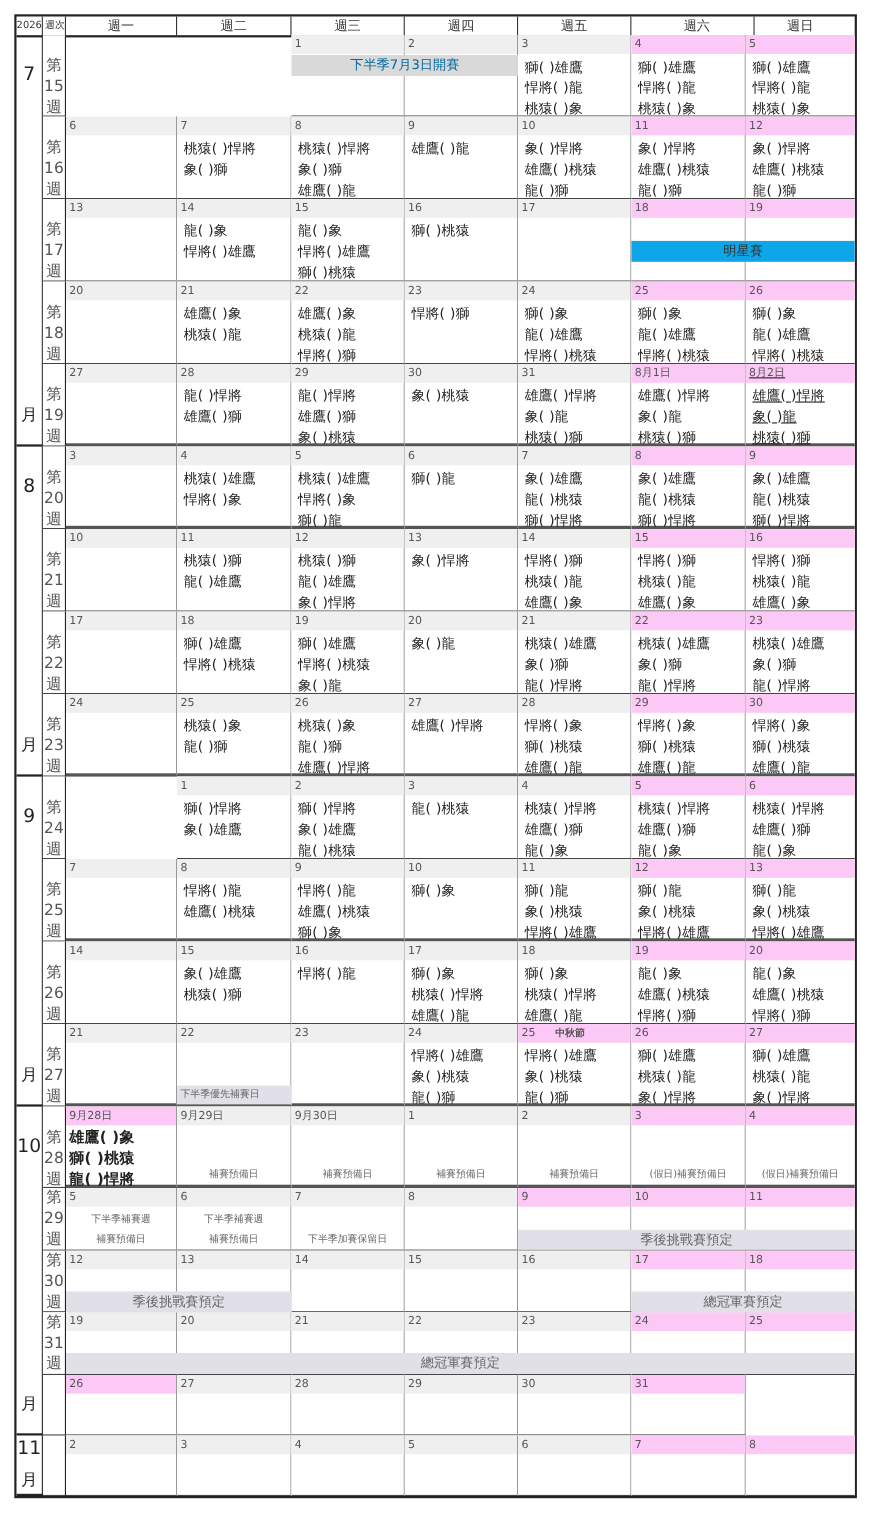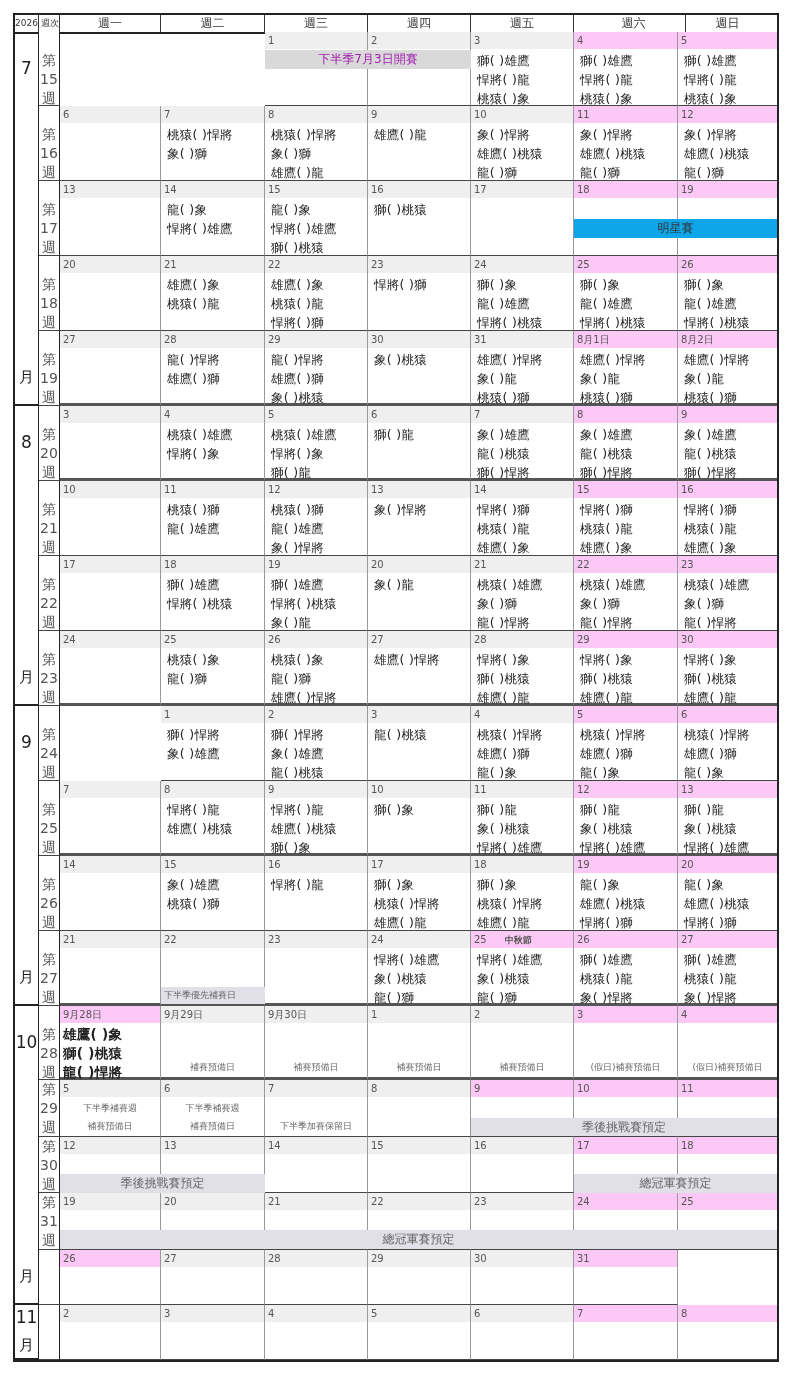--- a/index.html
+++ b/index.html
@@ -24,21 +24,21 @@
   .cell.lastcol { border-right: none; }
   .daybar { height: 17px; background: #efefef; font-size: 10px; color: #555;
             padding-left: 3px; line-height: 17px; white-space: nowrap; }
   .daybar.pink { background: #fcc8f6; }
   .daybar .holiday { margin-left: 18px; font-size: 9px; font-weight: bold; }
   .games { padding: 2px 0 0 6px; }
   .game { font-size: 12.5px; line-height: 19px; color: #222; white-space: nowrap; font-weight: 500; letter-spacing: 0.3px; }
   .note { position: absolute; left: 0; right: 0; text-align: center; font-size: 9px; color: #666; }
   .band { position: absolute; box-sizing: border-box; height: 19px; text-align: center;
           font-size: 12px; line-height: 19px; color: #555; }
-  .band.gray { background: #d9d9d9; color: #a21caf; }
+  .band.gray { background: #d9d9d9; color: #0369a1; }
   .band.green { background: #0ea5e9; color: #333; }
   .band.lav { background: #e1dfe8; color: #666; }
   .band.smalllav { background: #e1dfe8; font-size: 9px; color: #666; text-align: left; padding-left: 3px; height: 17px; line-height: 17px; }
   .thick { border-bottom: 3px solid #555 !important; }
 </style>
 </head>
 <body>
 
 <div id="cal">
     <div class="hdr small" style="left: 0px; width: 24px;">2026</div>
@@ -287,21 +287,21 @@
       </div>
     </div>
     <div class="cell thick" style="left: 559px; top: 316px; width: 104px; height: 75px;">
       <div class="daybar pink"><span>8月1日</span></div>
       <div class="games">
         <div class="game">雄鷹( )悍將</div>
         <div class="game">象( )龍</div>
         <div class="game">桃猿( )獅</div>
       </div>
     </div>
-    <div class="cell lastcol thick" style="left: 663px; top: 316px; width: 99px; height: 75px;">
+    <div class="cell lastcol thick" style="left: 663px; top: 316px; width: 99px; height: 75px; text-decoration: underline;">
       <div class="daybar pink"><span>8月2日</span></div>
       <div class="games">
         <div class="game">雄鷹( )悍將</div>
         <div class="game">象( )龍</div>
         <div class="game">桃猿( )獅</div>
       </div>
     </div>
     <div class="week" style="top: 391px; height: 75px; padding-top: 19px; background: rgb(255, 255, 255);">
       <span>第</span>
       <span>20</span>

